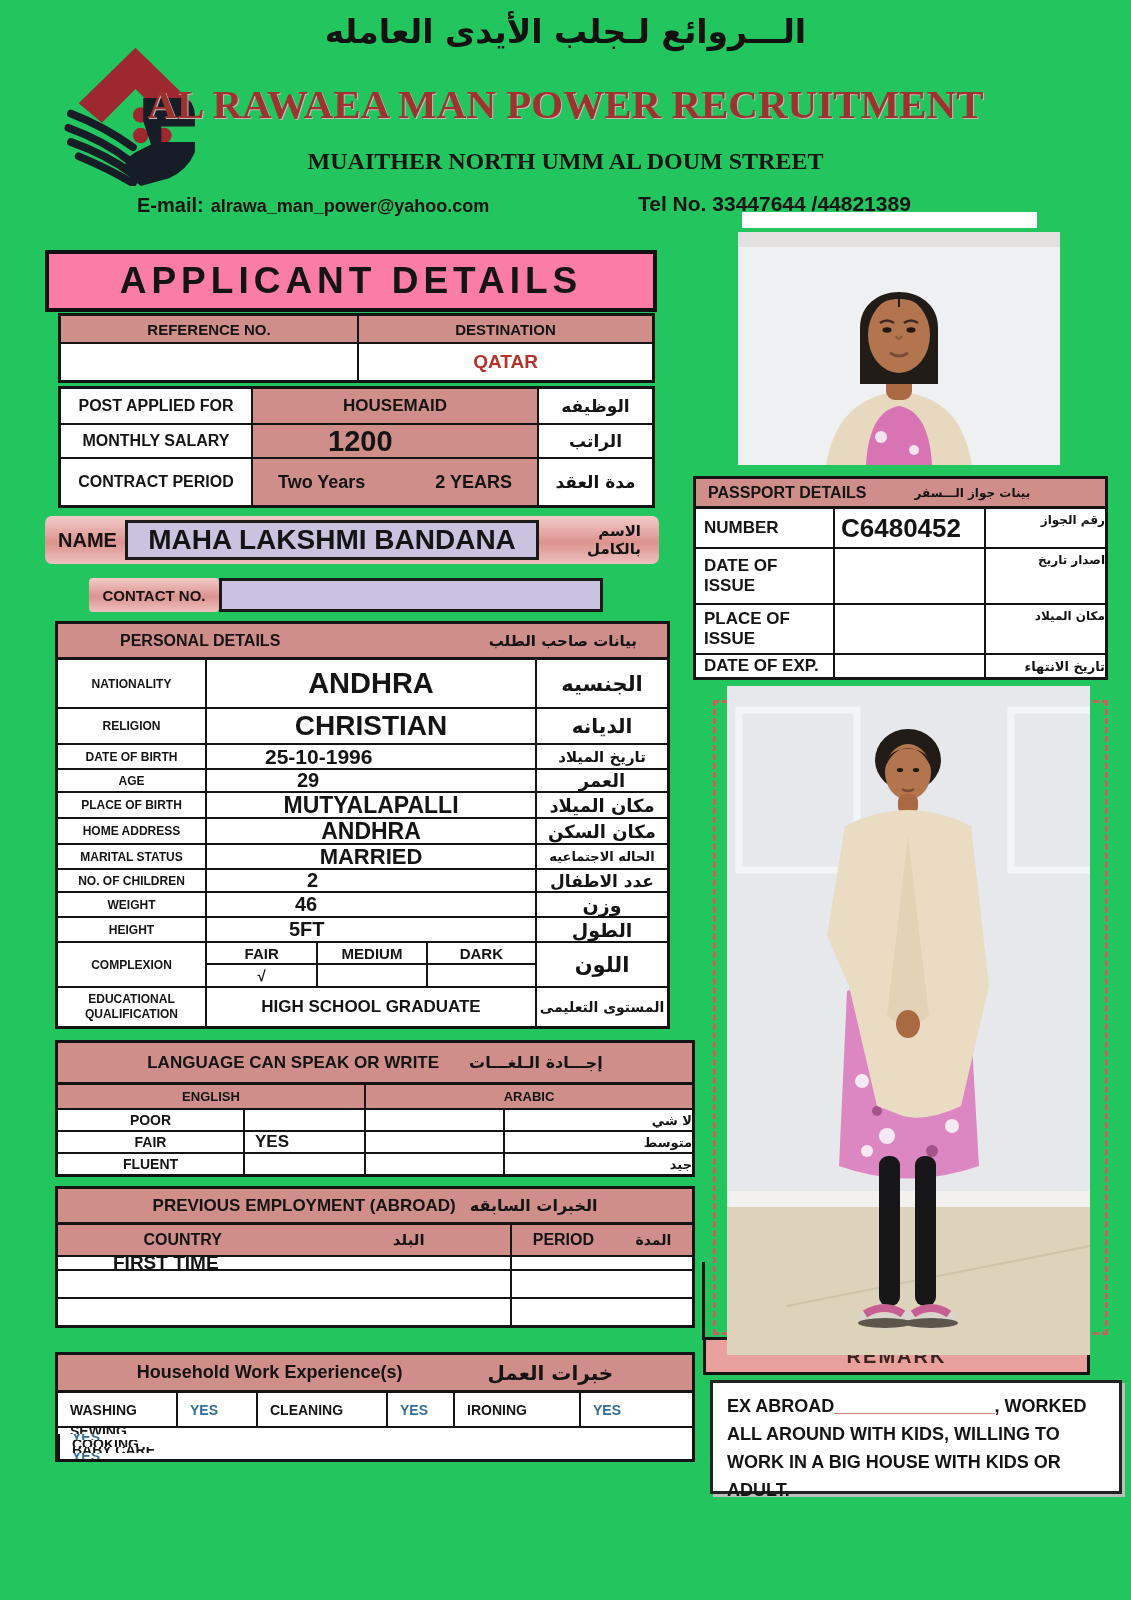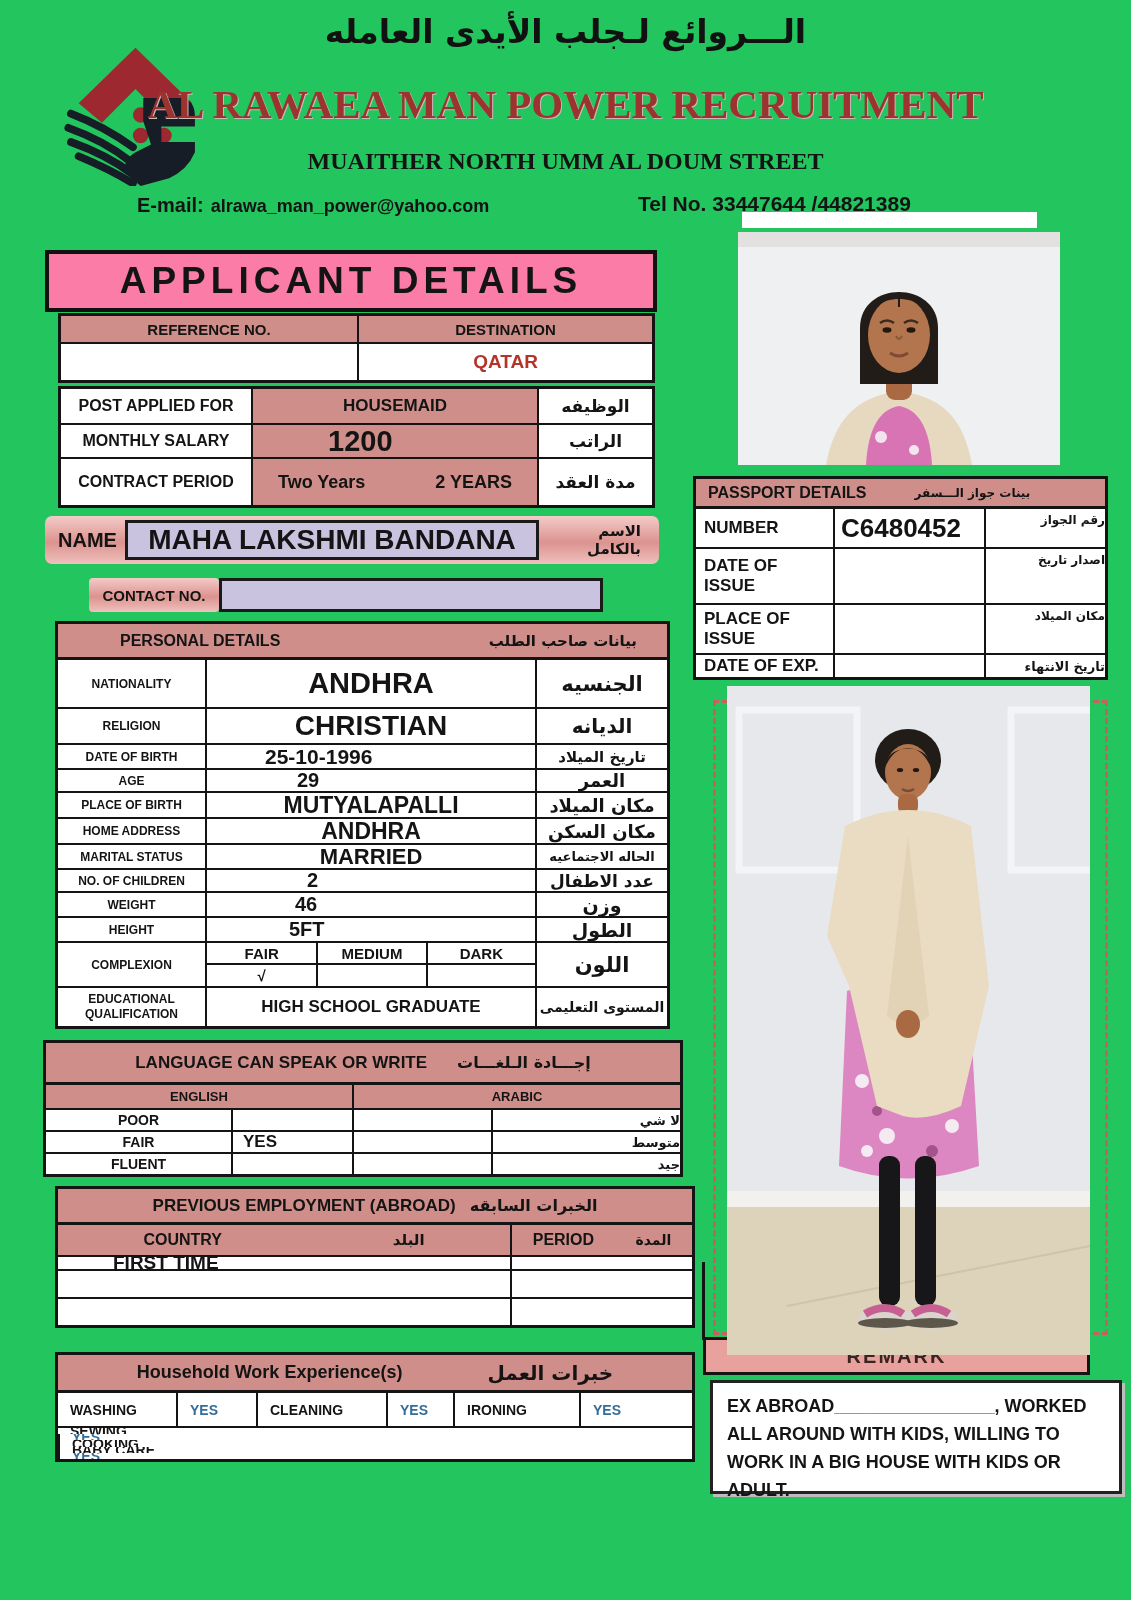--- a/index.html
+++ b/index.html
@@ -175,21 +175,21 @@
       </div>
       <div class="c ar" style="width:132px;font-size:21px;border-left:2px solid #141414;">اللون</div>
     </div>
     <div class="row" style="height:40px;">
       <div class="c" style="width:147px;font-size:12px;text-align:center;line-height:1.25;">EDUCATIONAL QUALIFICATION</div>
       <div class="c" style="width:330px;font-size:17px;">HIGH SCHOOL GRADUATE</div>
       <div class="c ar" style="width:132px;font-size:14px;">المستوى التعليمى</div>
     </div>
   </div>
 
-  <div class="tbl" style="left:43px;top:1040px;width:640px;">
+  <div class="tbl" style="left:55px;top:1040px;width:640px;">
     <div class="hdrbar" style="height:42px;justify-content:center;gap:30px;">
       <span style="font-size:17px;">LANGUAGE CAN SPEAK OR WRITE</span>
       <span class="ar" style="font-size:16px;">إجـــادة الـلغـــات</span>
     </div>
     <div class="row" style="height:23px;border-top:none;">
       <div class="c rose" style="width:306px;font-size:13px;">ENGLISH</div>
       <div class="c rose" style="width:328px;font-size:13px;">ARABIC</div>
     </div>
     <div class="row" style="height:22px;">
       <div class="c" style="width:185px;font-size:14px;">POOR</div>

